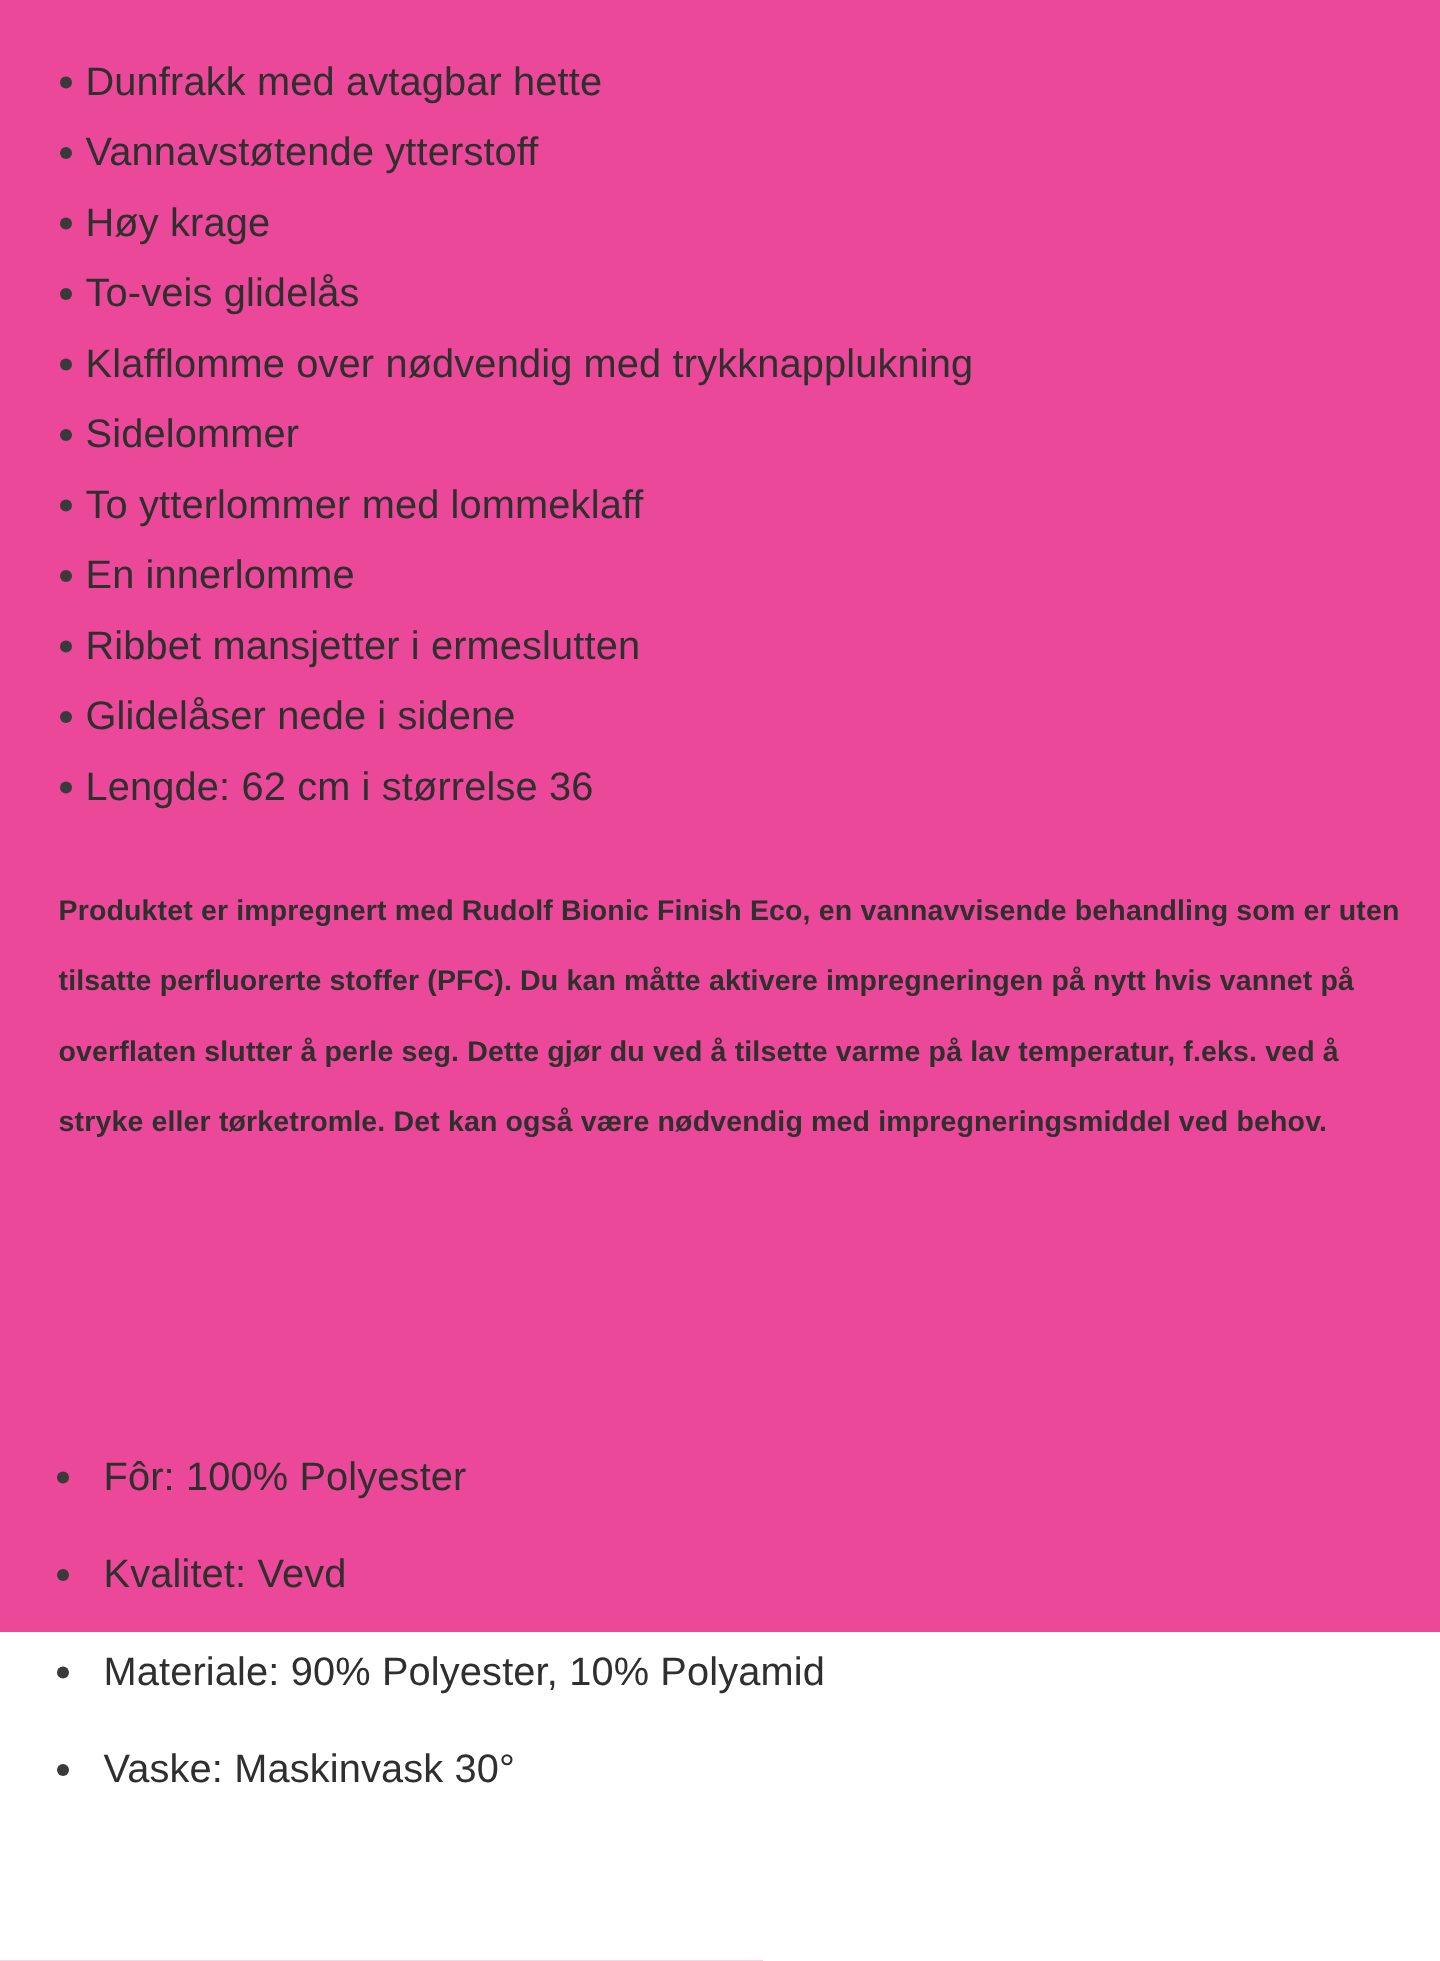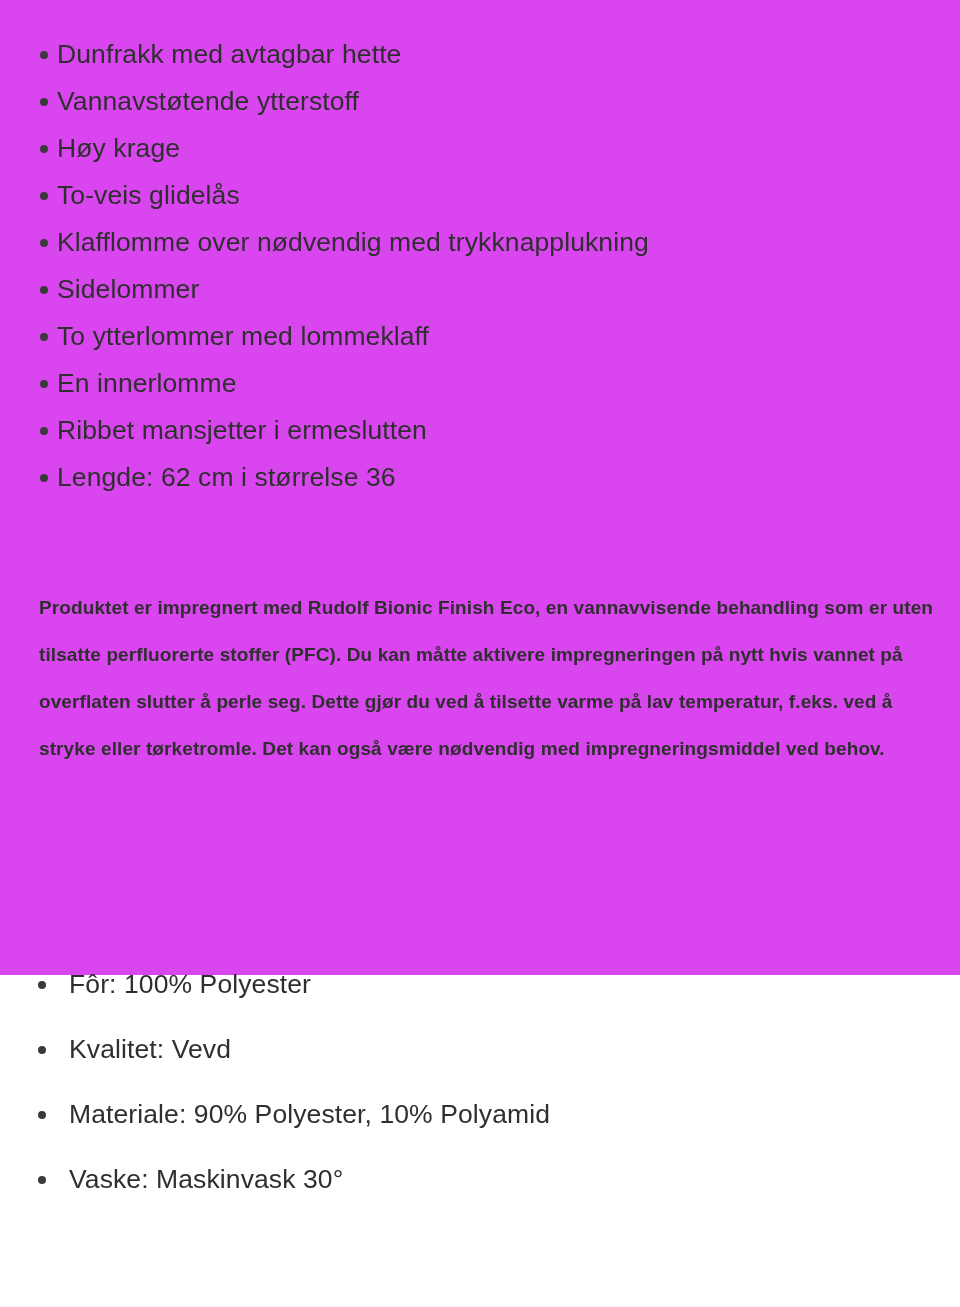--- a/index.html
+++ b/index.html
@@ -12,24 +12,24 @@
     height: 1307px;
     overflow: hidden;
     font-family: "Liberation Sans", "DejaVu Sans", sans-serif;
     color: #2f2f2f;
     -webkit-font-smoothing: antialiased;
   }
 
   .page {
     position: relative;
     width: 960px;
-    height: 975px;
+    height: 1088px;
     box-sizing: border-box;
     padding: 0;
-    background: #d946ef;
+    background: #ec4899;
   }
 
   
   .feature-list {
     list-style: none;
     margin: 0;
     padding: 0;
     position: absolute;
     left: 33px;
     top: 31px;
@@ -137,20 +137,24 @@
     <li>
       <span class="bullet-dot"></span>
       <span>En innerlomme</span>
     </li>
     <li>
       <span class="bullet-dot"></span>
       <span>Ribbet mansjetter i ermeslutten</span>
     </li>
     <li>
       <span class="bullet-dot"></span>
+      <span>Glidelåser nede i sidene</span>
+    </li>
+    <li>
+      <span class="bullet-dot"></span>
       <span>Lengde: 62 cm i størrelse 36</span>
     </li>
   </ul>
 
   <p class="impregnation-paragraph">Produktet er impregnert med Rudolf Bionic Finish Eco, en vannavvisende behandling som er uten tilsatte perfluorerte stoffer (PFC). Du kan måtte aktivere impregneringen på nytt hvis vannet på overflaten slutter å perle seg. Dette gjør du ved å tilsette varme på lav temperatur, f.eks. ved å stryke eller tørketromle. Det kan også være nødvendig med impregneringsmiddel ved behov.</p>
 
   <ul class="spec-list">
     <li>
       <span class="bullet-dot"></span>
       <span>Fôr: 100% Polyester</span>

